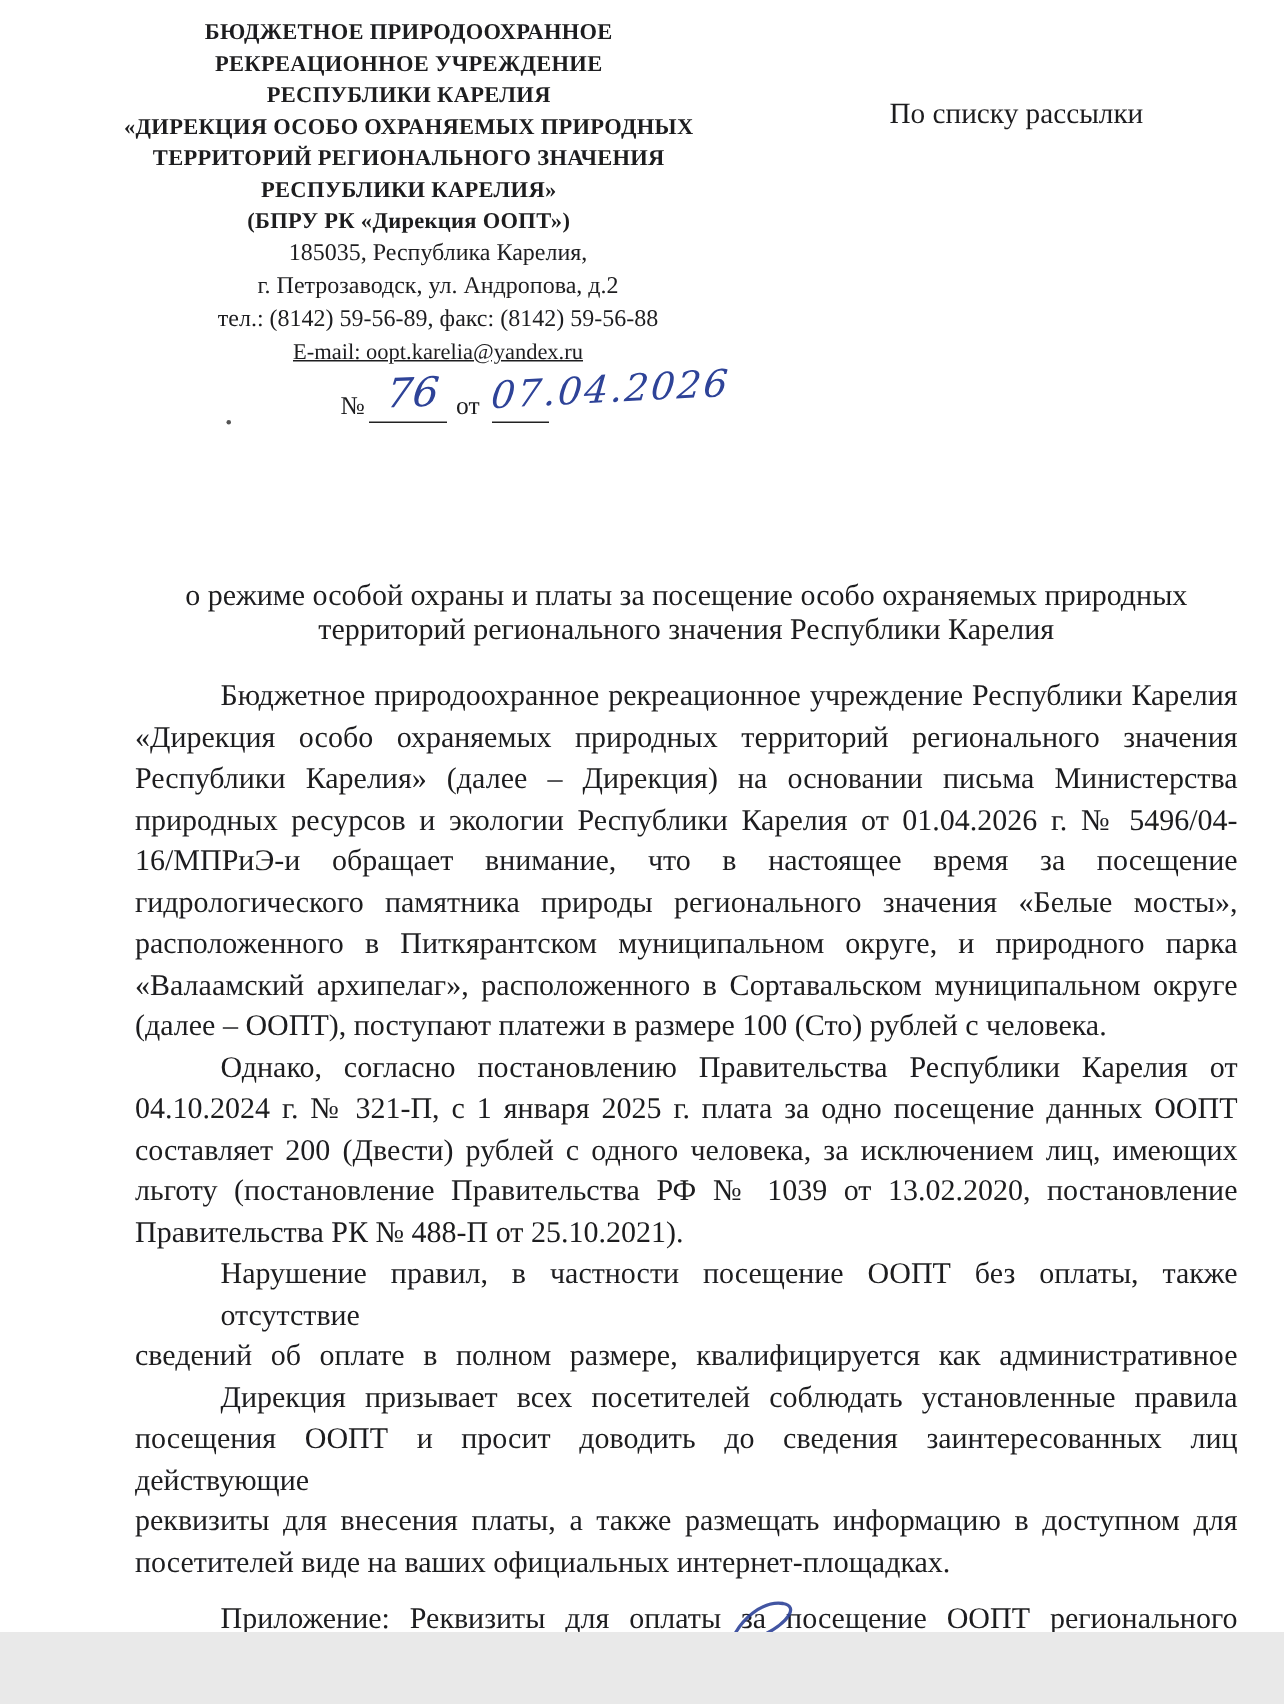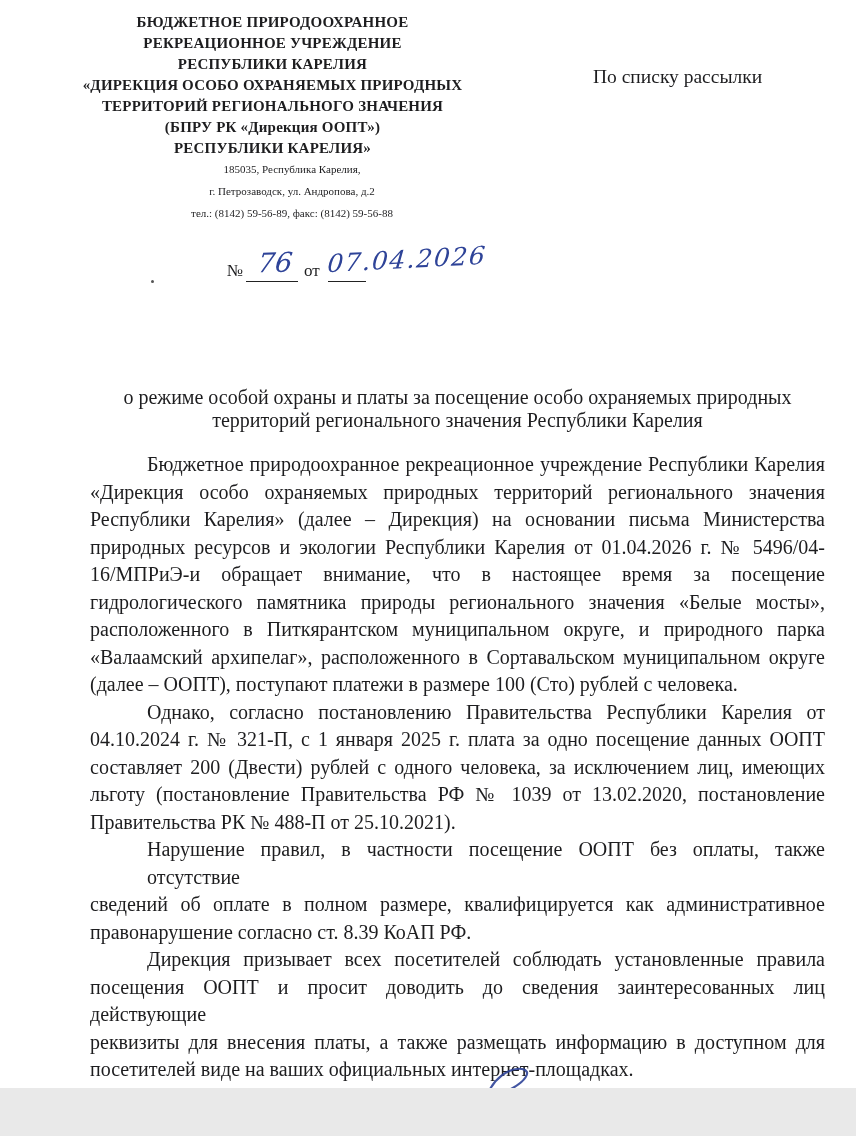--- a/index.html
+++ b/index.html
@@ -7,21 +7,21 @@
   .page {
     position:relative; width:856px; height:1088px; margin:0 auto;
     background:#ffffff; overflow:hidden; color:var(--text);
     font-family:"Liberation Serif", serif;
   }
   
   .org-block { position:absolute; left:65px; top:12px; width:415px; text-align:center; }
   .org-line  { font-weight:bold; font-size:15px; line-height:21px; letter-spacing:0.2px; }
   .dispatch  { position:absolute; left:593px; top:66px; font-size:19.5px; }
   .addr-block{ position:absolute; left:92px; top:158px; width:400px; text-align:center; }
-  .addr-line { font-size:11px; line-height:22px; }
+  .addr-line { font-size:16px; line-height:22px; }
   .email-line{ font-size:15px; line-height:22px; text-decoration:underline; }
   
   .ref-label { position:absolute; font-size:17px; }
   .blank     { position:absolute; border-bottom:1.3px solid #222; height:20px; }
   .hw {
     position:absolute; color:var(--ink); white-space:nowrap;
     font-style:italic; font-family:"DejaVu Serif", serif;
   }
   .hw-number { font-size:27px; transform:skewX(-8deg) rotate(-2deg); }
   .hw-date   { font-size:25px; letter-spacing:1.5px; transform:skewX(-8deg) rotate(-3deg); }
@@ -54,30 +54,31 @@
 <body>
 
 <div class="page">
 
   <div class="org-block">
     <div class="org-line">БЮДЖЕТНОЕ ПРИРОДООХРАННОЕ</div>
     <div class="org-line">РЕКРЕАЦИОННОЕ УЧРЕЖДЕНИЕ</div>
     <div class="org-line">РЕСПУБЛИКИ КАРЕЛИЯ</div>
     <div class="org-line">«ДИРЕКЦИЯ ОСОБО ОХРАНЯЕМЫХ ПРИРОДНЫХ</div>
     <div class="org-line">ТЕРРИТОРИЙ РЕГИОНАЛЬНОГО ЗНАЧЕНИЯ</div>
+    <div class="org-line">РЕСПУБЛИКИ КАРЕЛИЯ»</div>
     <div class="org-line">(БПРУ РК «Дирекция ООПТ»)</div>
-    <div class="org-line">РЕСПУБЛИКИ КАРЕЛИЯ»</div>
   </div>
 
   <div class="dispatch">По списку рассылки</div>
 
   <div class="addr-block">
     <div class="addr-line">185035, Республика Карелия,</div>
     <div class="addr-line">г. Петрозаводск, ул. Андропова, д.2</div>
     <div class="addr-line">тел.: (8142) 59-56-89, факс: (8142) 59-56-88</div>
+    <div class="email-line">E-mail: oopt.karelia@yandex.ru</div>
   </div>
 
   <span class="ref-label" style="left:227px; top:261px;">№</span>
   <span class="blank" style="left:246px; top:261px; width:52px;"></span>
   <span class="hw hw-number" style="left:258px; top:247px;">76</span>
   <span class="ref-label" style="left:304px; top:261px;">от</span>
   <span class="blank" style="left:328px; top:261px; width:38px;"></span>
   <span class="hw hw-date" style="left:328px; top:245px;">07.04.2026</span>
   <span class="dot-artifact"></span>
 
@@ -101,21 +102,20 @@
       <div class="para">
         <div class="bline first">Однако, согласно постановлению Правительства Республики Карелия от</div>
         <div class="bline">04.10.2024 г. № 321-П, с 1 января 2025 г. плата за одно посещение данных ООПТ</div>
         <div class="bline">составляет 200 (Двести) рублей с одного человека, за исключением лиц, имеющих</div>
         <div class="bline">льготу (постановление Правительства РФ № 1039 от 13.02.2020, постановление</div>
         <div class="bline last">Правительства РК № 488-П от 25.10.2021).</div>
       </div>
       <div class="para">
         <div class="bline first">Нарушение правил, в частности посещение ООПТ без оплаты, также отсутствие</div>
         <div class="bline">сведений об оплате в полном размере, квалифицируется как административное</div>
-        <div class="bline last">правонарушение согласно ст. 8.39 КоАП РФ.</div>
       </div>
       <div class="para">
         <div class="bline first">Дирекция призывает всех посетителей соблюдать установленные правила</div>
         <div class="bline">посещения ООПТ и просит доводить до сведения заинтересованных лиц действующие</div>
         <div class="bline">реквизиты для внесения платы, а также размещать информацию в доступном для</div>
         <div class="bline last">посетителей виде на ваших официальных интернет-площадках.</div>
       </div>
       <div class="para spaced">
         <div class="bline first">Приложение: Реквизиты для оплаты за посещение ООПТ регионального</div>
         <div class="bline last">значения Республики Карелия на 1 л.</div>

